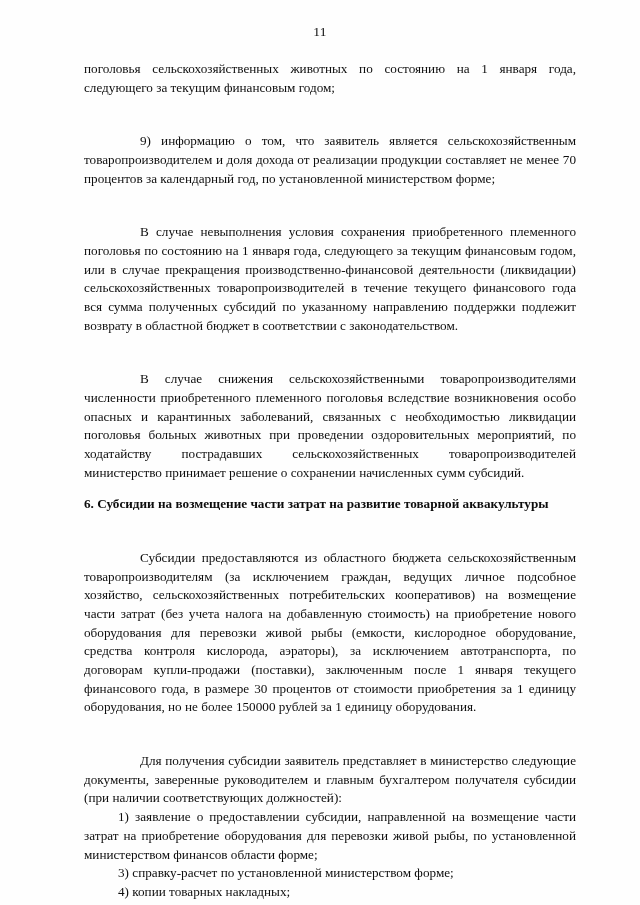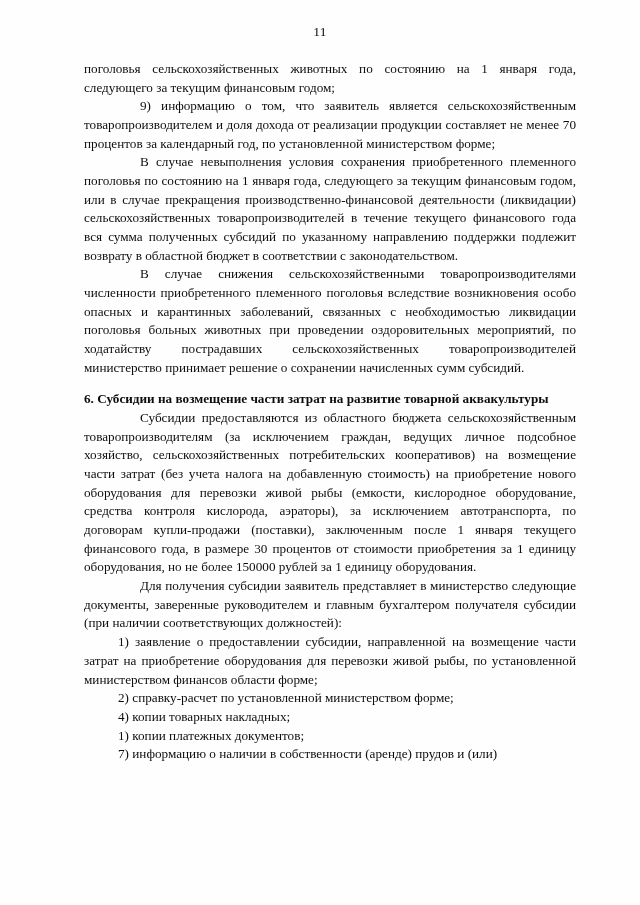--- a/index.html
+++ b/index.html
@@ -37,20 +37,21 @@
   p {
     margin: 0;
     font-size: 13.2px;
     line-height: 1.415;
     text-align: justify;
     text-justify: inter-word;
     hyphens: none;
   }
   p.indent-wide {
     text-indent: 56px;
+    margin-top: 35px;
   }
   p.noindent {
     text-indent: 0;
   }
   h2.section {
     margin: 13px 0 0 0;
     font-size: 13.2px;
     font-weight: bold;
     line-height: 1.415;
     text-align: justify;
@@ -81,19 +82,19 @@
     <p class="indent-wide">9) информацию о том, что заявитель является сельскохозяйственным товаропроизводителем и доля дохода от реализации продукции составляет не менее 70 процентов за календарный год, по установленной министерством форме;</p>
     <p class="indent-wide">В случае невыполнения условия сохранения приобретенного племенного поголовья по состоянию на 1 января года, следующего за текущим финансовым годом, или в случае прекращения производственно-финансовой деятельности (ликвидации) сельскохозяйственных товаропроизводителей в течение текущего финансового года вся сумма полученных субсидий по указанному направлению поддержки подлежит возврату в областной бюджет в соответствии с законодательством.</p>
     <p class="indent-wide">В случае снижения сельскохозяйственными товаропроизводителями численности приобретенного племенного поголовья вследствие возникновения особо опасных и карантинных заболеваний, связанных с необходимостью ликвидации поголовья больных животных при проведении оздоровительных мероприятий, по ходатайству пострадавших сельскохозяйственных товаропроизводителей министерство принимает решение о сохранении начисленных сумм субсидий.</p>
 
     <h2 class="section">6. Субсидии на возмещение части затрат на развитие товарной аквакультуры</h2>
 
     <p class="indent-wide">Субсидии предоставляются из областного бюджета сельскохозяйственным товаропроизводителям (за исключением граждан, ведущих личное подсобное хозяйство, сельскохозяйственных потребительских кооперативов) на возмещение части затрат (без учета налога на добавленную стоимость) на приобретение нового оборудования для перевозки живой рыбы (емкости, кислородное оборудование, средства контроля кислорода, аэраторы), за исключением автотранспорта, по договорам купли-продажи (поставки), заключенным после 1 января текущего финансового года, в размере 30 процентов от стоимости приобретения за 1 единицу оборудования, но не более 150000 рублей за 1 единицу оборудования.</p>
     <p class="indent-wide">Для получения субсидии заявитель представляет в министерство следующие документы, заверенные руководителем и главным бухгалтером получателя субсидии (при наличии соответствующих должностей):</p>
 
     <p class="list-item">1) заявление о предоставлении субсидии, направленной на возмещение части затрат на приобретение оборудования для перевозки живой рыбы, по установленной министерством финансов области форме;</p>
-    <p class="list-item">2) справку-расчет по установленной министерством форме;</p>
+    <p class="list-item">3) справку-расчет по установленной министерством форме;</p>
     <p class="list-item">4) копии товарных накладных;</p>
     <p class="list-item">1) копии платежных документов;</p>
     <p class="list-item">7) информацию о наличии в собственности (аренде) прудов и (или)</p>
 
   </div>
 </div>
 
 </body></html>

